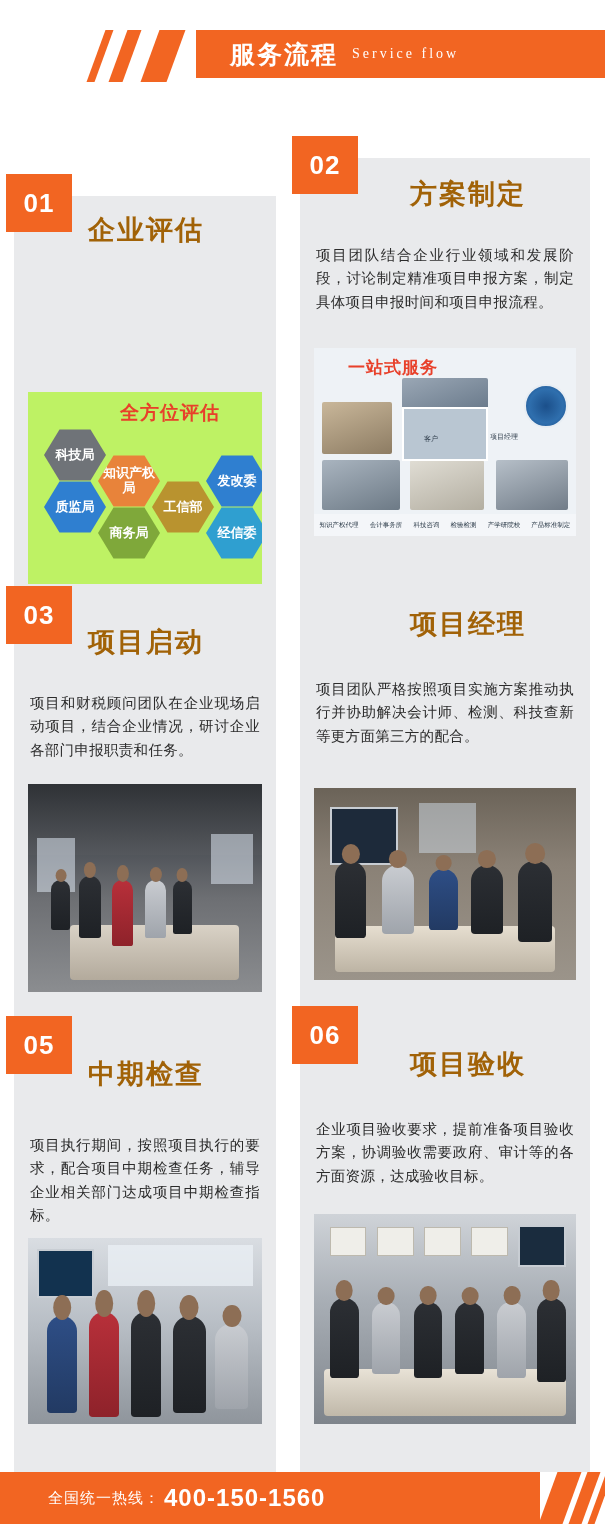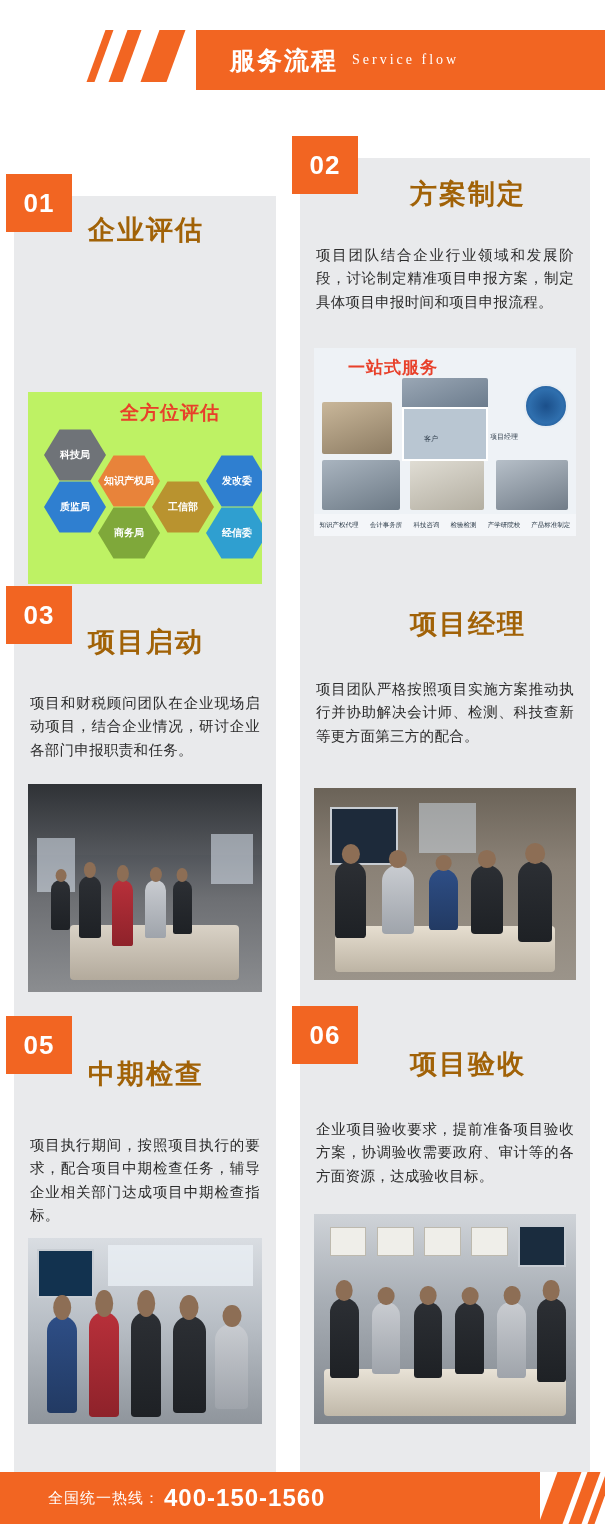--- a/index.html
+++ b/index.html
@@ -8,21 +8,21 @@
     height: 1538px;
     background: #ffffff;
     font-family: "Liberation Sans", "DejaVu Sans", sans-serif;
     overflow: hidden;
   }
   .page { position: relative; width: 605px; height: 1538px; background: #fff; }
 
   
   .header { position: absolute; left: 0; top: 0; width: 605px; height: 104px; }
   .header-bar {
-    position: absolute; left: 196px; top: 30px; width: 409px; height: 60px;
+    position: absolute; left: 196px; top: 30px; width: 409px; height: 48px;
     background: #f26522;
     display: flex; align-items: center; padding-left: 34px;
   }
   .header-bar .cn {
     color: #ffffff; font-size: 25px; font-weight: bold; letter-spacing: 2px;
     line-height: 1;
   }
   .header-bar .en {
     color: #ffffff; font-size: 14px; letter-spacing: 3px; margin-left: 14px;
     font-family: "Liberation Serif", serif;
@@ -103,21 +103,21 @@
   
   .hexwrap { position: relative; width: 100%; height: 100%; background: #bef264; }
   .hex-title {
     position: absolute; left: 92px; top: 8px;
     font-size: 19px; font-weight: bold; color: #e8402a; letter-spacing: 1px;
   }
   .hex {
     position: absolute; width: 62px; height: 54px;
     clip-path: polygon(25% 3%, 75% 3%, 100% 50%, 75% 97%, 25% 97%, 0 50%);
     display: flex; align-items: center; justify-content: center;
-    color: #fff; font-size: 10px; font-weight: bold; text-align: center;
+    color: #fff; font-size: 13px; font-weight: bold; text-align: center;
     line-height: 1.15; letter-spacing: 0px;
   }
   .hx1 { left: 16px;  top: 36px;  background: #6f7378; }
   .hx2 { left: 70px;  top: 62px;  background: #e8833a; }
   .hx3 { left: 16px;  top: 88px;  background: #2f7fd0; }
   .hx4 { left: 70px;  top: 114px; background: #7fa83a; }
   .hx5 { left: 124px; top: 88px;  background: #b9932f; }
   .hx6 { left: 178px; top: 62px;  background: #2f7fd0; }
   .hx7 { left: 178px; top: 114px; background: #2f9fd0; }
 

